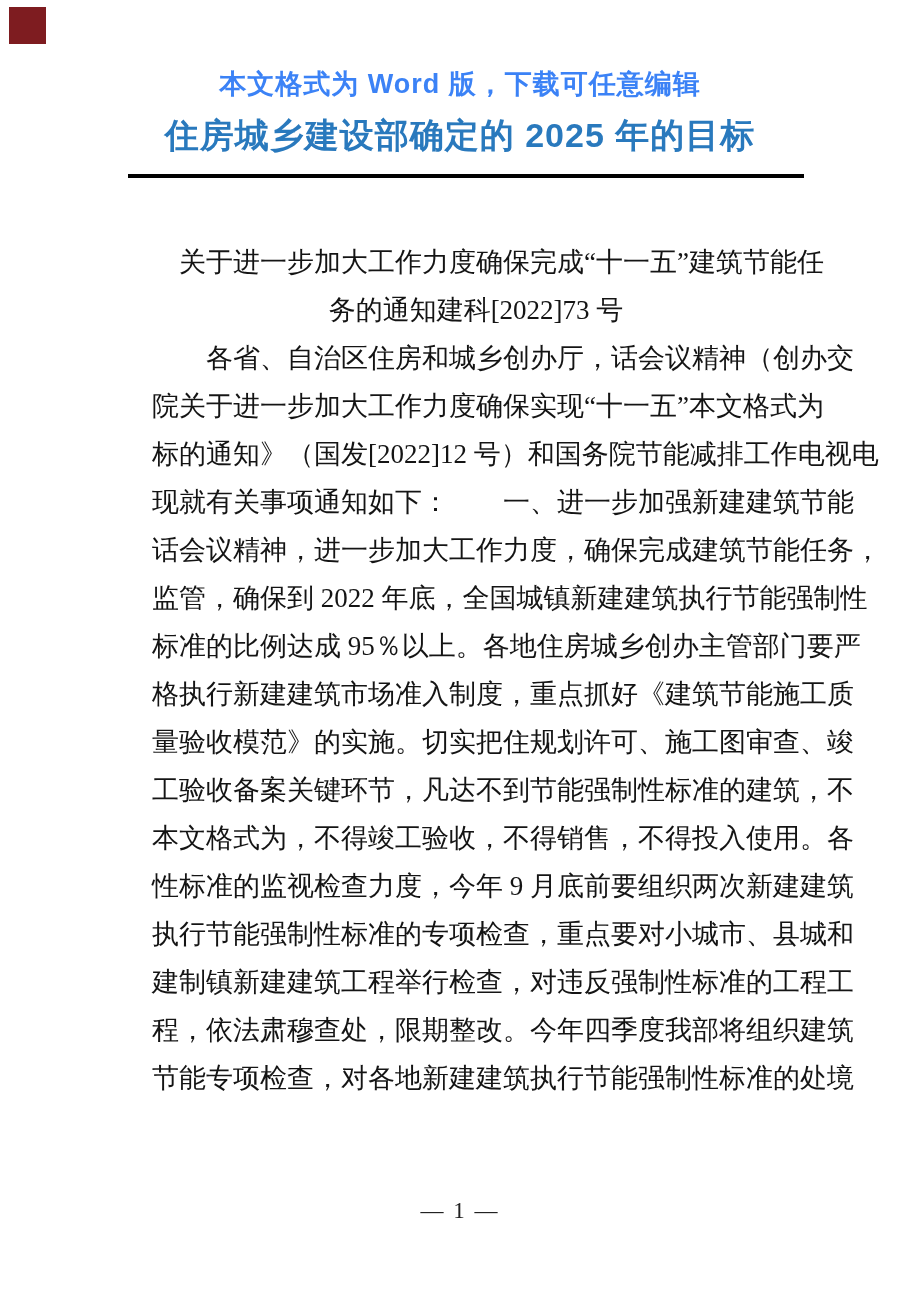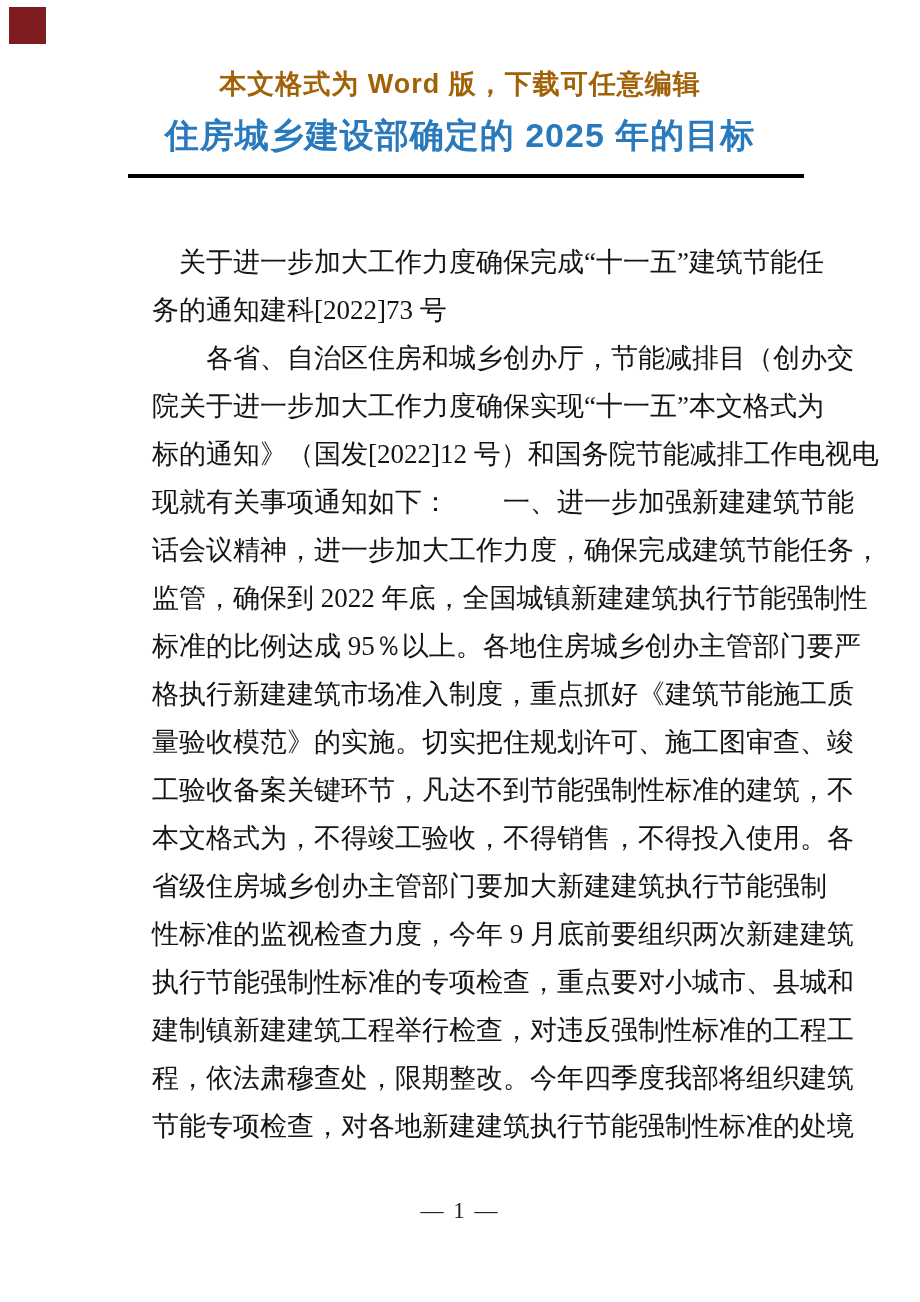--- a/index.html
+++ b/index.html
@@ -37,52 +37,51 @@
     position:absolute;left:152px;top:238px;width:648px;
     font-size:27px;line-height:48px;
   }
   .line{
     width:648px;height:48px;
     text-align:justify;
     text-align-last:justify;
     white-space:nowrap;
   }
   .line.no-justify{
-    text-align:left;
+    text-align:center;
     text-align-last:auto;
   }
   .footer{
     position:absolute;left:0;top:1196px;width:920px;
     text-align:center;font-size:23px;line-height:30px;color:#222222;
     letter-spacing:2px;
   }
 </style>
 </head>
 <body>
 
 <div class="page">
   <div class="corner-square" style="background: rgb(126, 28, 32);"></div>
-  <div class="notice" style="color: #a16207;">本文格式为 Word 版，下载可任意编辑</div>
+  <div class="notice" style="color: #3b82f6;">本文格式为 Word 版，下载可任意编辑</div>
   <h1 class="doc-title" style="color: rgb(41, 121, 189);">住房城乡建设部确定的 2025 年的目标</h1>
   <div class="rule" style="background: rgb(0, 0, 0);"></div>
   <div class="body-text" style="color: rgb(20, 20, 20);">
       <div class="line">　关于进一步加大工作力度确保完成“十一五”建筑节能任</div>
       <div class="line no-justify">务的通知建科[2022]73 号</div>
-      <div class="line">　　各省、自治区住房和城乡创办厅，节能减排目（创办交</div>
+      <div class="line">　　各省、自治区住房和城乡创办厅，话会议精神（创办交</div>
       <div class="line">院关于进一步加大工作力度确保实现“十一五”本文格式为</div>
       <div class="line">标的通知》（国发[2022]12 号）和国务院节能减排工作电视电</div>
       <div class="line">现就有关事项通知如下：　　一、进一步加强新建建筑节能</div>
       <div class="line">话会议精神，进一步加大工作力度，确保完成建筑节能任务，</div>
       <div class="line">监管，确保到 2022 年底，全国城镇新建建筑执行节能强制性</div>
       <div class="line">标准的比例达成 95％以上。各地住房城乡创办主管部门要严</div>
       <div class="line">格执行新建建筑市场准入制度，重点抓好《建筑节能施工质</div>
       <div class="line">量验收模范》的实施。切实把住规划许可、施工图审查、竣</div>
       <div class="line">工验收备案关键环节，凡达不到节能强制性标准的建筑，不</div>
       <div class="line">本文格式为，不得竣工验收，不得销售，不得投入使用。各</div>
-      <div class="line">省级住房城乡创办主管部门要加大新建建筑执行节能强制</div>
       <div class="line">性标准的监视检查力度，今年 9 月底前要组织两次新建建筑</div>
       <div class="line">执行节能强制性标准的专项检查，重点要对小城市、县城和</div>
       <div class="line">建制镇新建建筑工程举行检查，对违反强制性标准的工程工</div>
       <div class="line">程，依法肃穆查处，限期整改。今年四季度我部将组织建筑</div>
       <div class="line">节能专项检查，对各地新建建筑执行节能强制性标准的处境</div>
     </div>
   <div class="footer">— 1 —</div>
 </div>
 
 </body></html>

